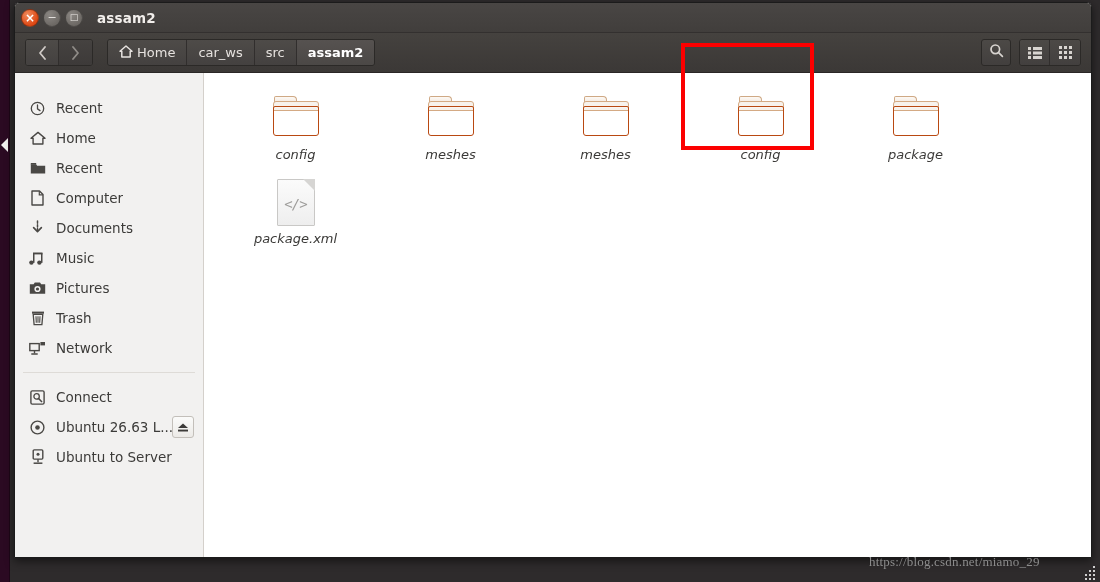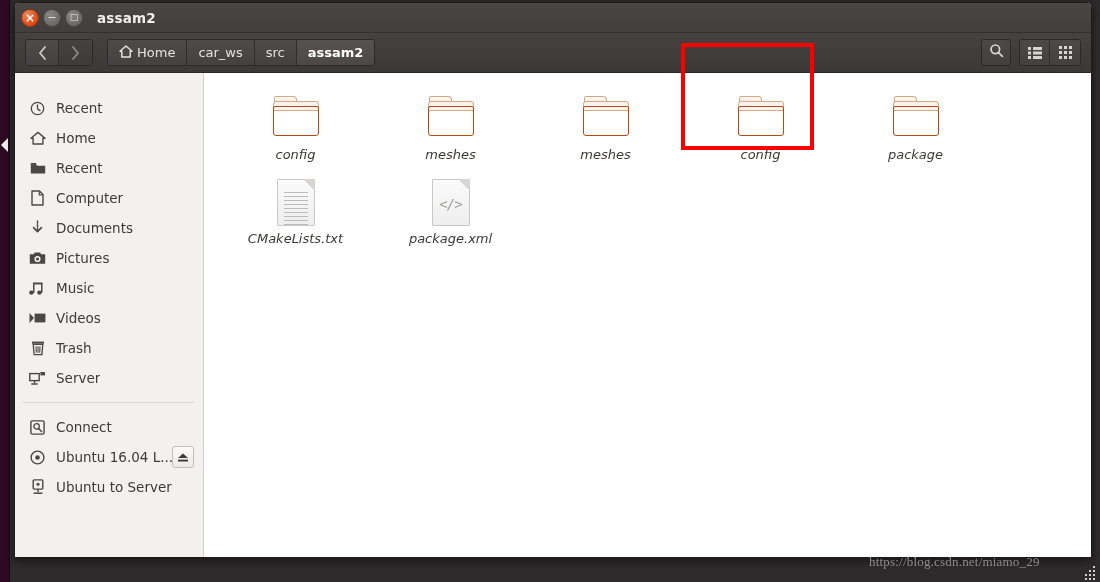--- a/index.html
+++ b/index.html
@@ -432,53 +432,44 @@
             <svg width="15" height="16" viewBox="0 0 15 16" aria-hidden="true">
               <line x1="7.5" y1="1" x2="7.5" y2="10.5" stroke="currentColor" stroke-width="1.5" stroke-dasharray="2.2 1.6" stroke-linecap="round"></line>
               <polyline points="3.6,7.6 7.5,11.6 11.4,7.6" fill="none" stroke="currentColor" stroke-width="1.6" stroke-linecap="round" stroke-linejoin="round"></polyline>
             </svg>
           </span>
           <span class="slabel">Documents</span>
         </div>
 
         <div class="side-item">
           <span class="sicon">
-            <svg width="17" height="14" viewBox="0 0 17 14" aria-hidden="true">
-              <path d="M0.8 3.2 L4.6 3.2 L5.8 1.4 L11 1.4 L12.2 3.2 L16.2 3.2 L16.2 12.8 L0.8 12.8 Z" fill="currentColor"></path>
-              <circle cx="8.5" cy="8" r="3.1" fill="#f2f1f0"></circle>
-              <circle cx="8.5" cy="8" r="1.6" fill="currentColor"></circle>
-            </svg>
-          </span>
-          <span class="slabel">Pictures</span>
-        </div>
-
-        <div class="side-item">
-          <span class="sicon">
             <svg width="17" height="15" viewBox="0 0 17 15" aria-hidden="true">
               <g fill="currentColor">
                 <circle cx="2.4" cy="11.6" r="2.2"></circle>
                   <rect x="4" y="2.2" width="1.5" height="9.6"></rect>
                 <circle cx="10.4" cy="11.6" r="2.2"></circle>
                   <rect x="12" y="2.2" width="1.5" height="9.6"></rect>
                 <rect x="4" y="1.5" width="9.5" height="1.9"></rect>
               </g>
             </svg>
           </span>
           <span class="slabel">Music</span>
         </div>
 
         <div class="side-item">
           <span class="sicon">
-            <svg width="17" height="12" viewBox="0 0 17 12" aria-hidden="true">
-              <polygon points="0.5,1 0.5,11 5,6" fill="currentColor"></polygon>
-              <rect x="5.6" y="1.6" width="10.8" height="8.8" fill="currentColor"></rect>
-            </svg>
-          </span>
-          <span class="slabel">Videos</span>
-        </div>
+            <svg width="17" height="14" viewBox="0 0 17 14" aria-hidden="true">
+              <path d="M0.8 3.2 L4.6 3.2 L5.8 1.4 L11 1.4 L12.2 3.2 L16.2 3.2 L16.2 12.8 L0.8 12.8 Z" fill="currentColor"></path>
+              <circle cx="8.5" cy="8" r="3.1" fill="#f2f1f0"></circle>
+              <circle cx="8.5" cy="8" r="1.6" fill="currentColor"></circle>
+            </svg>
+          </span>
+          <span class="slabel">Pictures</span>
+        </div>
+
 
         <div class="side-item">
           <span class="sicon">
             <svg width="14" height="16" viewBox="0 0 14 16" aria-hidden="true">
               <rect x="1" y="1.6" width="12" height="2.1" fill="currentColor"></rect>
               <path d="M2.2 4.4 L11.8 4.4 L10.9 14.6 L3.1 14.6 Z" fill="none" stroke="currentColor" stroke-width="1.3"></path>
               <g stroke="currentColor" stroke-width="1.1">
                 <line x1="5" y1="6.3" x2="5.3" y2="12.8"></line>
                   <line x1="7" y1="6.3" x2="7" y2="12.8"></line>
                   <line x1="9" y1="6.3" x2="8.7" y2="12.8"></line>
@@ -490,21 +481,21 @@
 
         <div class="side-item">
           <span class="sicon">
             <svg width="17" height="15" viewBox="0 0 17 15" aria-hidden="true">
               <rect x="0.8" y="2.6" width="9.4" height="7" fill="none" stroke="currentColor" stroke-width="1.4"></rect>
               <rect x="11.4" y="1" width="4.6" height="3.4" fill="currentColor"></rect>
               <line x1="5.5" y1="9.8" x2="5.5" y2="12.4" stroke="currentColor" stroke-width="1.4"></line>
               <line x1="2.3" y1="13" x2="8.7" y2="13" stroke="currentColor" stroke-width="1.5"></line>
             </svg>
           </span>
-          <span class="slabel">Server</span>
+          <span class="slabel">Network</span>
         </div>
 
         <div class="side-sep"></div>
 
         <div class="side-item">
           <span class="sicon">
             <svg width="15" height="15" viewBox="0 0 15 15" aria-hidden="true">
               <rect x="0.9" y="0.9" width="13.2" height="13.2" rx="1.4" fill="none" stroke="currentColor" stroke-width="1.4"></rect>
               <circle cx="6.6" cy="6.4" r="2.7" fill="none" stroke="currentColor" stroke-width="1.3"></circle>
               <line x1="8.6" y1="8.4" x2="12" y2="12" stroke="currentColor" stroke-width="1.5"></line>
@@ -513,21 +504,21 @@
           <span class="slabel">Connect</span>
         </div>
 
         <div class="side-item">
           <span class="sicon">
             <svg width="15" height="15" viewBox="0 0 15 15" aria-hidden="true">
               <circle cx="7.5" cy="7.5" r="6.4" fill="none" stroke="currentColor" stroke-width="1.4"></circle>
               <circle cx="7.5" cy="7.5" r="2.3" fill="currentColor"></circle>
             </svg>
           </span>
-          <span class="slabel">Ubuntu 16.04 L...</span>
+          <span class="slabel">Ubuntu 26.63 L...</span>
           <span class="eject">
             <svg width="12" height="11" viewBox="0 0 12 11" aria-hidden="true">
               <polygon points="6,1.4 11,6 1,6" fill="currentColor"></polygon>
               <rect x="1" y="7.6" width="10" height="1.9" fill="currentColor"></rect>
             </svg>
           </span>
         </div>
 
         <div class="side-item">
           <span class="sicon">
@@ -594,39 +585,20 @@
             <div class="icon-wrap">
               <div class="folder">
                   <div class="tab"></div>
                   <div class="back"></div>
                   <div class="front"></div>
                 </div>
             </div>
             <div class="ilabel">package</div>
           </div>
 
-          <div class="item">
-            <div class="icon-wrap">
-              <div class="filedoc">
-                <div class="fold"></div>
-                <div class="lines">
-                    <i></i>
-                    <i></i>
-                    <i></i>
-                    <i></i>
-                    <i></i>
-                    <i></i>
-                    <i></i>
-                    <i></i>
-                    <i></i>
-                  </div>
-              </div>
-            </div>
-            <div class="ilabel">CMakeLists.txt</div>
-          </div>
 
           <div class="item">
             <div class="icon-wrap">
               <div class="filedoc">
                 <div class="fold"></div>
                 <div class="code">&lt;/&gt;</div>
               </div>
             </div>
             <div class="ilabel">package.xml</div>
           </div>

